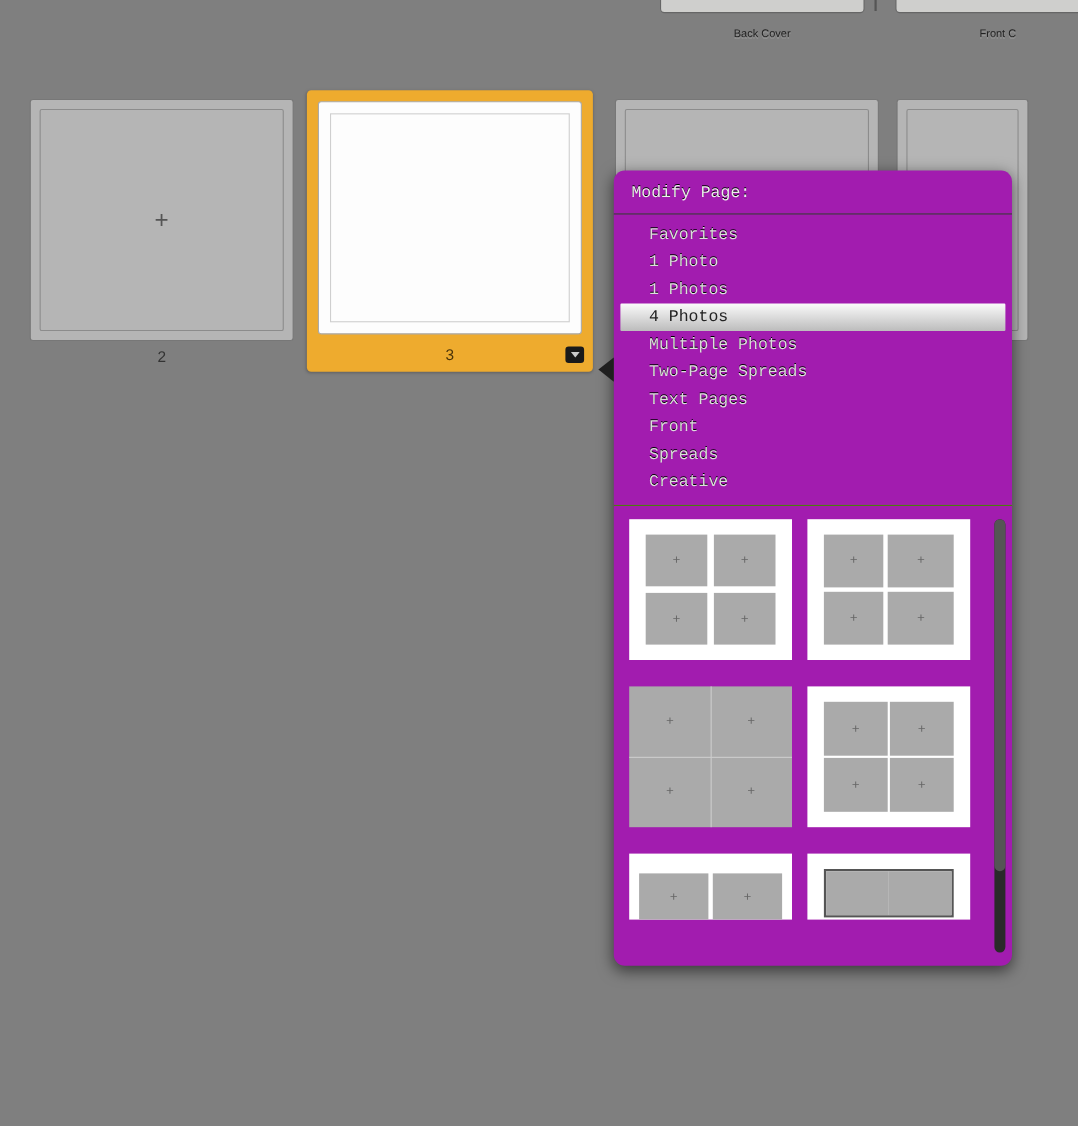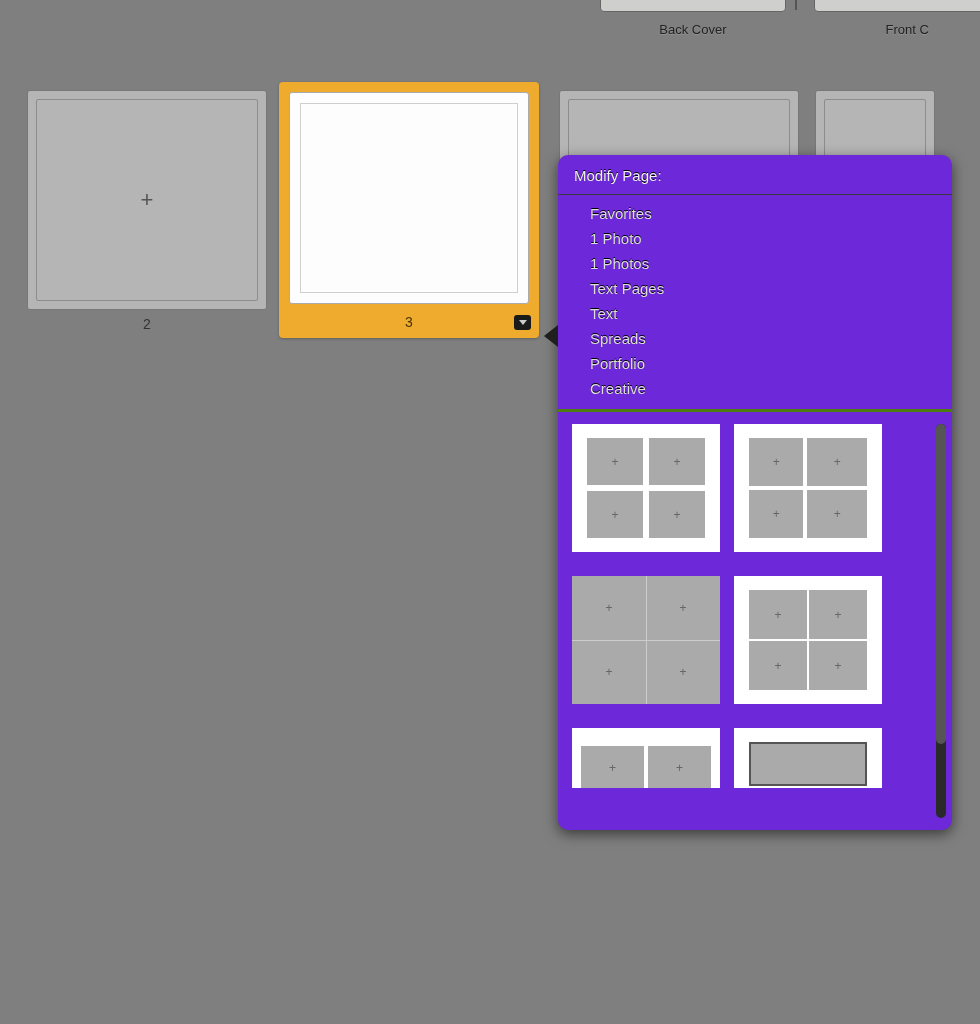--- a/index.html
+++ b/index.html
@@ -29,21 +29,21 @@
     border: 1px solid #666;
     border-radius: 4px;
     position: relative;
   }
   .cover-label {
     position: absolute;
     bottom: -26px;
     left: 0;
     right: 0;
     text-align: center;
-    font-size: 13px;
+    font-size: 10px;
     color: #222;
     text-shadow: 0 1px 0 rgba(255,255,255,.15);
   }
   .cover.front { margin-left: 8px; }
 
   
   .cover-divider {
     width: 6px;
     height: 42px;
     display: flex;
@@ -152,45 +152,46 @@
     border-left: 4px solid transparent;
     border-right: 4px solid transparent;
     border-top: 5px solid #ccc;
   }
 
   
   .popover {
     position: absolute;
     top: 155px;
     left: 558px;
-    width: 394px;
-    background: #6d28d9;
+    width: 362px;
+    background: #a21caf;
     border-radius: 10px;
     box-shadow: 0 4px 14px rgba(0,0,0,.55);
     color: #e8e8e8;
+    font-family: Liberation Mono, monospace;
   }
   .popover .arrow {
     position: absolute;
     left: -14px;
     top: 170px;
     width: 0; height: 0;
     border-top: 11px solid transparent;
     border-bottom: 11px solid transparent;
     border-right: 14px solid #1f1f1f;
   }
   .popover-header {
     padding: 12px 16px 10px 16px;
     border-bottom: 1px solid #3b3b3b;
     font-size: 15px;
     color: #eee;
     text-shadow: 0 -1px 0 #000;
   }
   .category-list {
     padding: 6px 0 8px 0;
-    border-bottom: 3px solid #4d7c0f;
+    border-bottom: 1px solid #4d7c0f;
   }
   .category-item {
     padding: 3px 12px 3px 32px;
     font-size: 15px;
     color: #ddd;
     cursor: pointer;
     text-shadow: 0 -1px 0 #000;
     line-height: 19px;
   }
   .category-item.selected {
@@ -353,24 +354,26 @@
 
 <div class="popover">
   <div class="arrow"></div>
 
   <div class="popover-header">Modify Page:</div>
 
   <div class="category-list">
     <div class="category-item">Favorites</div>
     <div class="category-item">1 Photo</div>
     <div class="category-item">1 Photos</div>
+    <div class="category-item selected">4 Photos</div>
+    <div class="category-item">Multiple Photos</div>
+    <div class="category-item">Two-Page Spreads</div>
     <div class="category-item">Text Pages</div>
-    <div class="category-item">Text</div>
+    <div class="category-item">Front</div>
     <div class="category-item">Spreads</div>
-    <div class="category-item">Portfolio</div>
     <div class="category-item">Creative</div>
   </div>
 
   <div class="template-area">
     <div class="template-grid">
 
       <div class="template">
         <div class="quad gapped">
           <div class="cell">+</div>
           <div class="cell">+</div>

